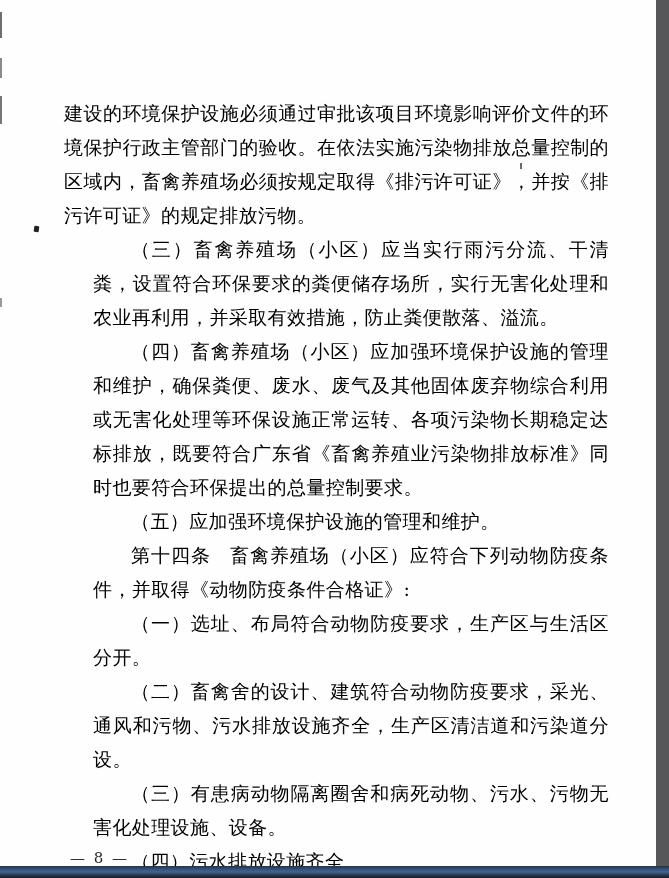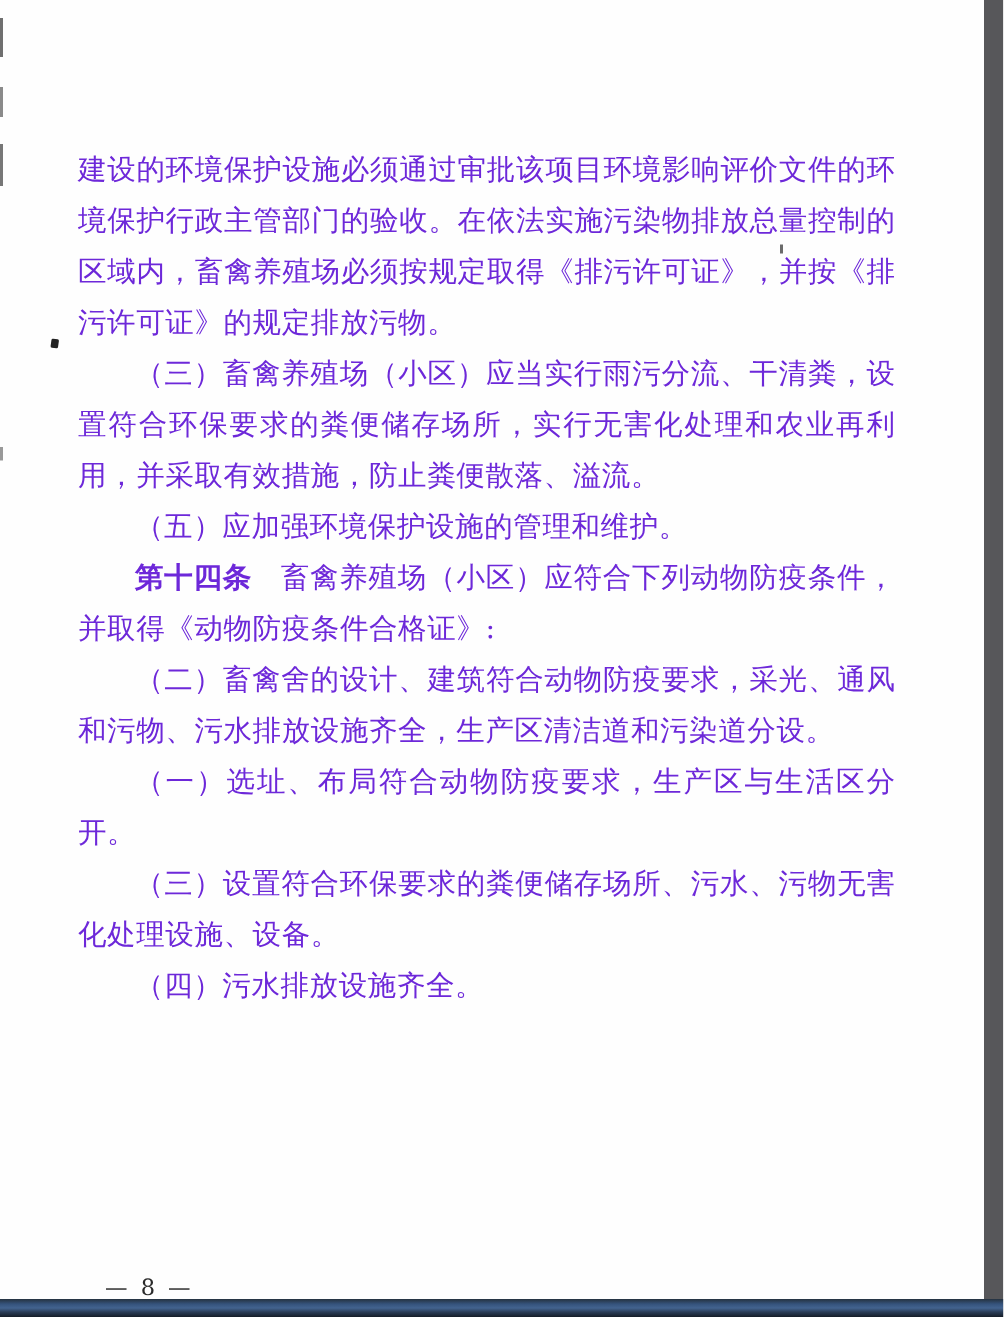--- a/index.html
+++ b/index.html
@@ -10,41 +10,42 @@
   .page {
     position: relative;
     width: 669px;
     height: 878px;
     background: #fefefe;
     overflow: hidden;
     font-family: "DejaVu Serif", "Liberation Serif", serif;
   }
   .content {
     position: absolute;
-    left: 52px;
+    left: 64px;
     top: 96px;
     width: 545px;
     font-size: 19px;
     line-height: 34px;
     letter-spacing: 0.4px;
-    color: #6d28d9;
+    color: #000000;
     text-align: justify;
     text-justify: inter-character;
     word-break: break-all;
   }
   .content p {
     margin: 0;
     padding: 0;
   }
   .para.indent {
     text-indent: 2em;
+    margin-left: 29px;
   }
   .lead-bold {
     font-family: "DejaVu Sans", "Liberation Sans", sans-serif;
-    font-weight: bold;
+    font-weight: normal;
     margin-right: 1em;
   }
   .page-number {
     position: absolute;
     left: 70px;
     top: 849px;
     font-size: 15px;
     letter-spacing: 2px;
     color: #2a2a2a;
     font-family: "DejaVu Serif", "Liberation Serif", serif;
@@ -106,33 +107,36 @@
 <div class="page">
 
   <div class="content">
     <p class="para">
       <span>建设的环境保护设施必须通过审批该项目环境影响评价文件的环境保护行政主管部门的验收。在依法实施污染物排放总量控制的区域内，畜禽养殖场必须按规定取得《排污许可证》，并按《排污许可证》的规定排放污物。</span>
     </p>
     <p class="para indent">
       <span>（三）畜禽养殖场（小区）应当实行雨污分流、干清粪，设置符合环保要求的粪便储存场所，实行无害化处理和农业再利用，并采取有效措施，防止粪便散落、溢流。</span>
     </p>
     <p class="para indent">
+      <span>（四）畜禽养殖场（小区）应加强环境保护设施的管理和维护，确保粪便、废水、废气及其他固体废弃物综合利用或无害化处理等环保设施正常运转、各项污染物长期稳定达标排放，既要符合广东省《畜禽养殖业污染物排放标准》同时也要符合环保提出的总量控制要求。</span>
+    </p>
+    <p class="para indent">
       <span>（五）应加强环境保护设施的管理和维护。</span>
     </p>
     <p class="para indent">
       <span class="lead-bold">第十四条</span><span>畜禽养殖场（小区）应符合下列动物防疫条件，并取得《动物防疫条件合格证》:</span>
     </p>
     <p class="para indent">
+      <span>（一）选址、布局符合动物防疫要求，生产区与生活区分开。</span>
+    </p>
+    <p class="para indent">
       <span>（二）畜禽舍的设计、建筑符合动物防疫要求，采光、通风和污物、污水排放设施齐全，生产区清洁道和污染道分设。</span>
     </p>
     <p class="para indent">
-      <span>（一）选址、布局符合动物防疫要求，生产区与生活区分开。</span>
-    </p>
-    <p class="para indent">
-      <span>（三）设置符合环保要求的粪便储存场所、污水、污物无害化处理设施、设备。</span>
+      <span>（三）有患病动物隔离圈舍和病死动物、污水、污物无害化处理设施、设备。</span>
     </p>
     <p class="para indent">
       <span>（四）污水排放设施齐全。</span>
     </p>
   </div>
 
   <div class="page-number">— 8 —</div>
 
   <div class="scratch s1"></div>
   <div class="scratch s2"></div>

